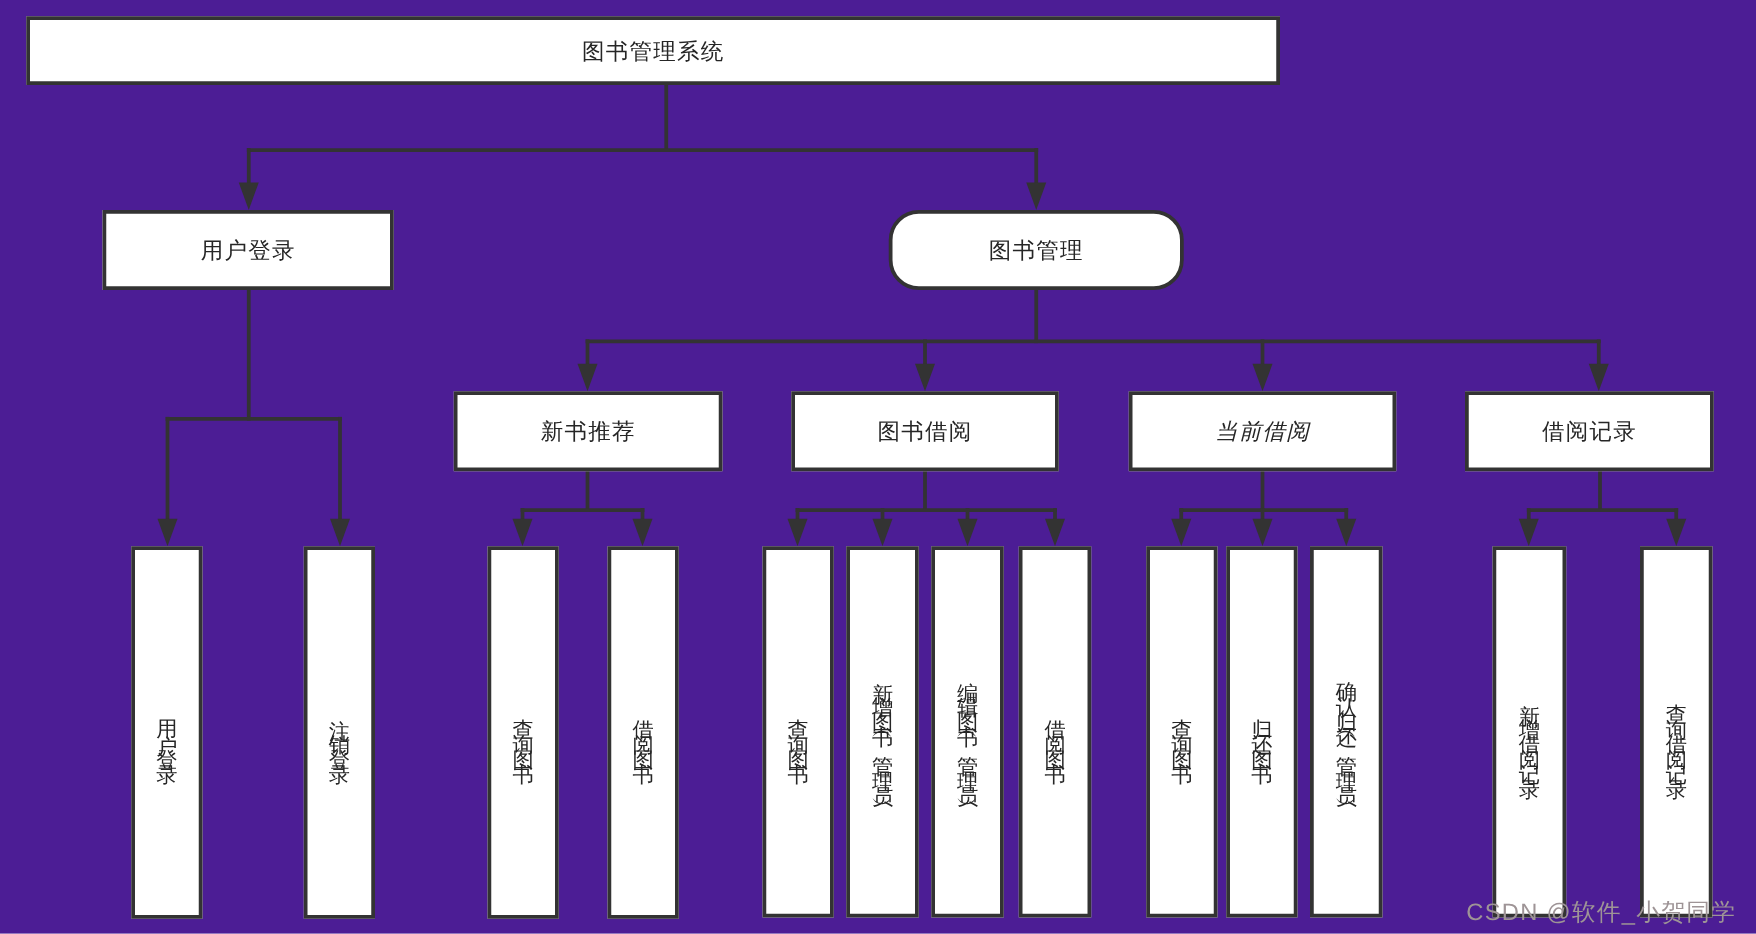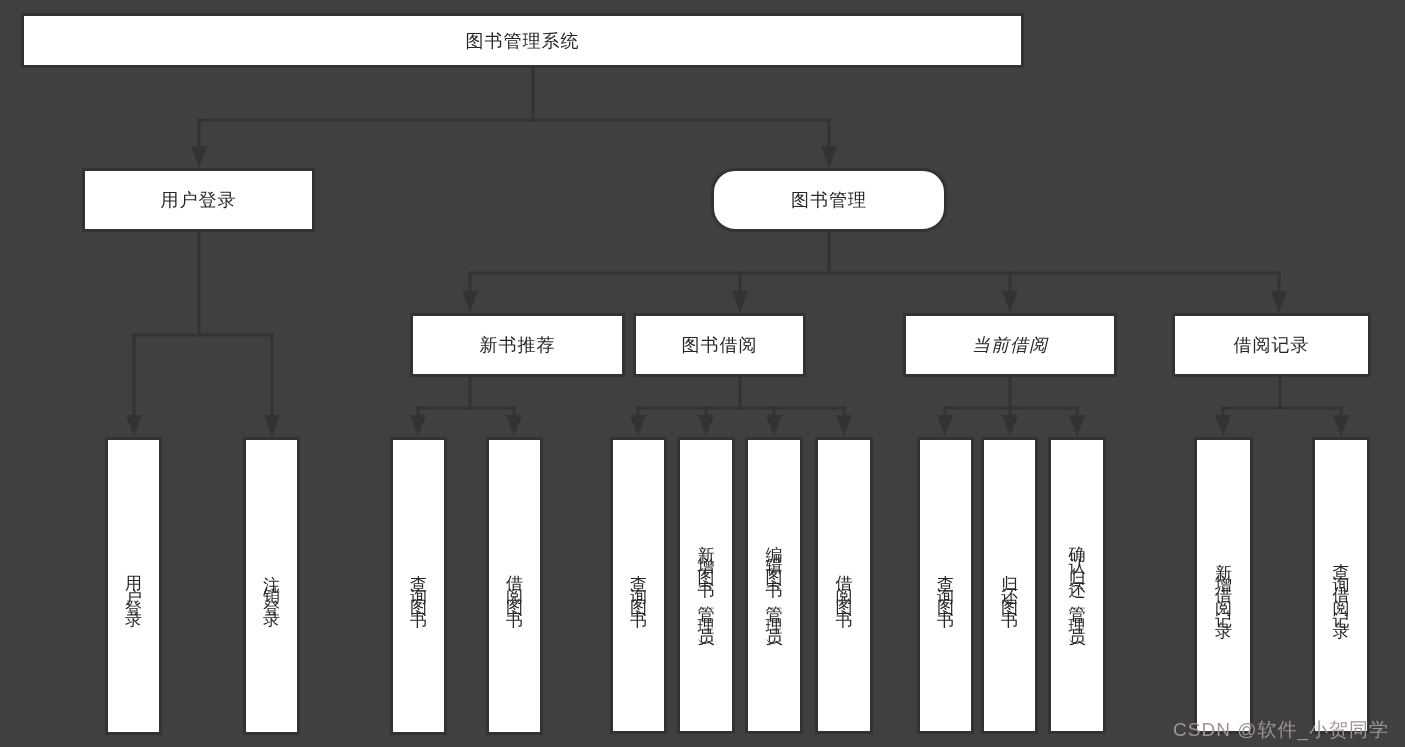--- a/index.html
+++ b/index.html
@@ -1,20 +1,20 @@
 <!DOCTYPE html>
 <html><head>
 <meta charset="utf-8">
 <style>
   html, body { margin: 0; padding: 0; background: #ffffff; }
   #stage {
     position: relative;
     width: 1405px;
     height: 747px;
-    background: #404040;
+    background: #4c1d95;
     font-family: "Liberation Sans", sans-serif;
     overflow: hidden;
   }
   #wires { position: absolute; left: 0; top: 0; width: 1405px; height: 747px; }
   .node {
     position: absolute;
     box-sizing: border-box;
     border: 3px solid #333333;
     background: #ffffff;
     display: flex;
@@ -105,24 +105,24 @@
     <span class="label">图书管理系统</span>
   </div>
 
   <div class="node h-node" style="left:82px; top:168px; width:233px; height:64px;">
     <span class="label">用户登录</span>
   </div>
   <div class="node h-node" style="left:711px; top:168px; width:236px; height:64px;border-radius:24px;">
     <span class="label">图书管理</span>
   </div>
 
-  <div class="node h-node" style="left:363px; top:313px; width:215px; height:64px;margin-left:47px;">
+  <div class="node h-node" style="left:363px; top:313px; width:215px; height:64px;">
     <span class="label">新书推荐</span>
   </div>
-  <div class="node h-node" style="left:633px; top:313px; width:173px; height:64px;">
+  <div class="node h-node" style="left:633px; top:313px; width:214px; height:64px;">
     <span class="label">图书借阅</span>
   </div>
   <div class="node h-node" style="left:903px; top:313px; width:214px; height:64px;font-style:italic;">
     <span class="label">当前借阅</span>
   </div>
   <div class="node h-node" style="left:1172px; top:313px; width:199px; height:64px;">
     <span class="label">借阅记录</span>
   </div>
 
   <div class="node v-node" style="left:105px; top:437px; width:57px; height:298px;">

